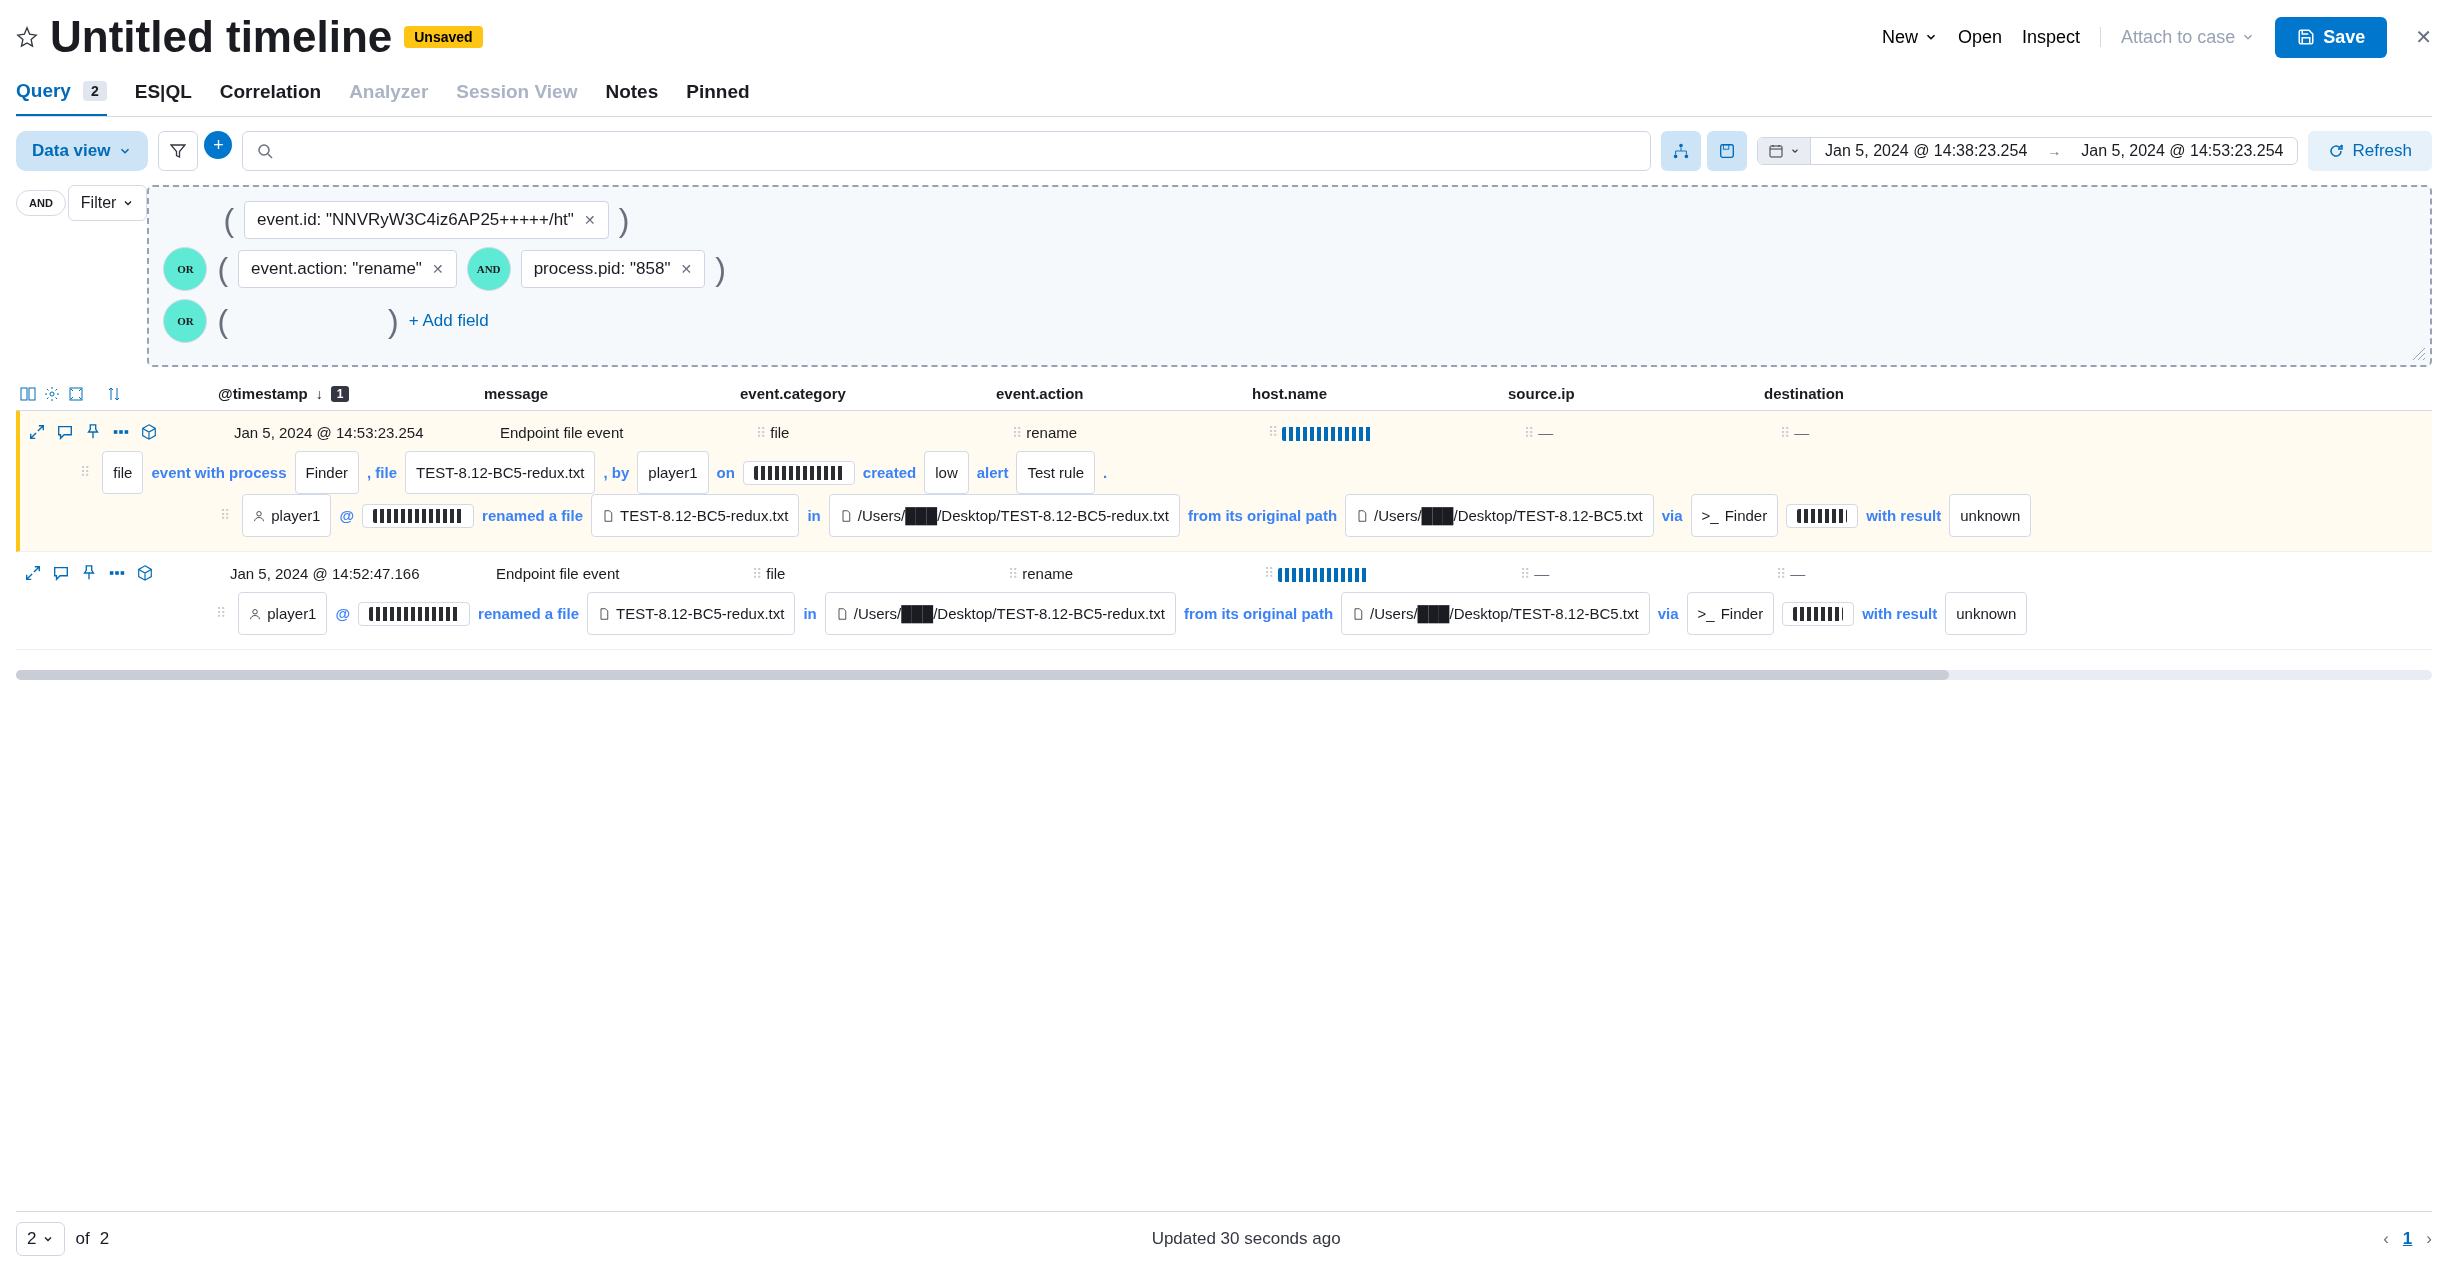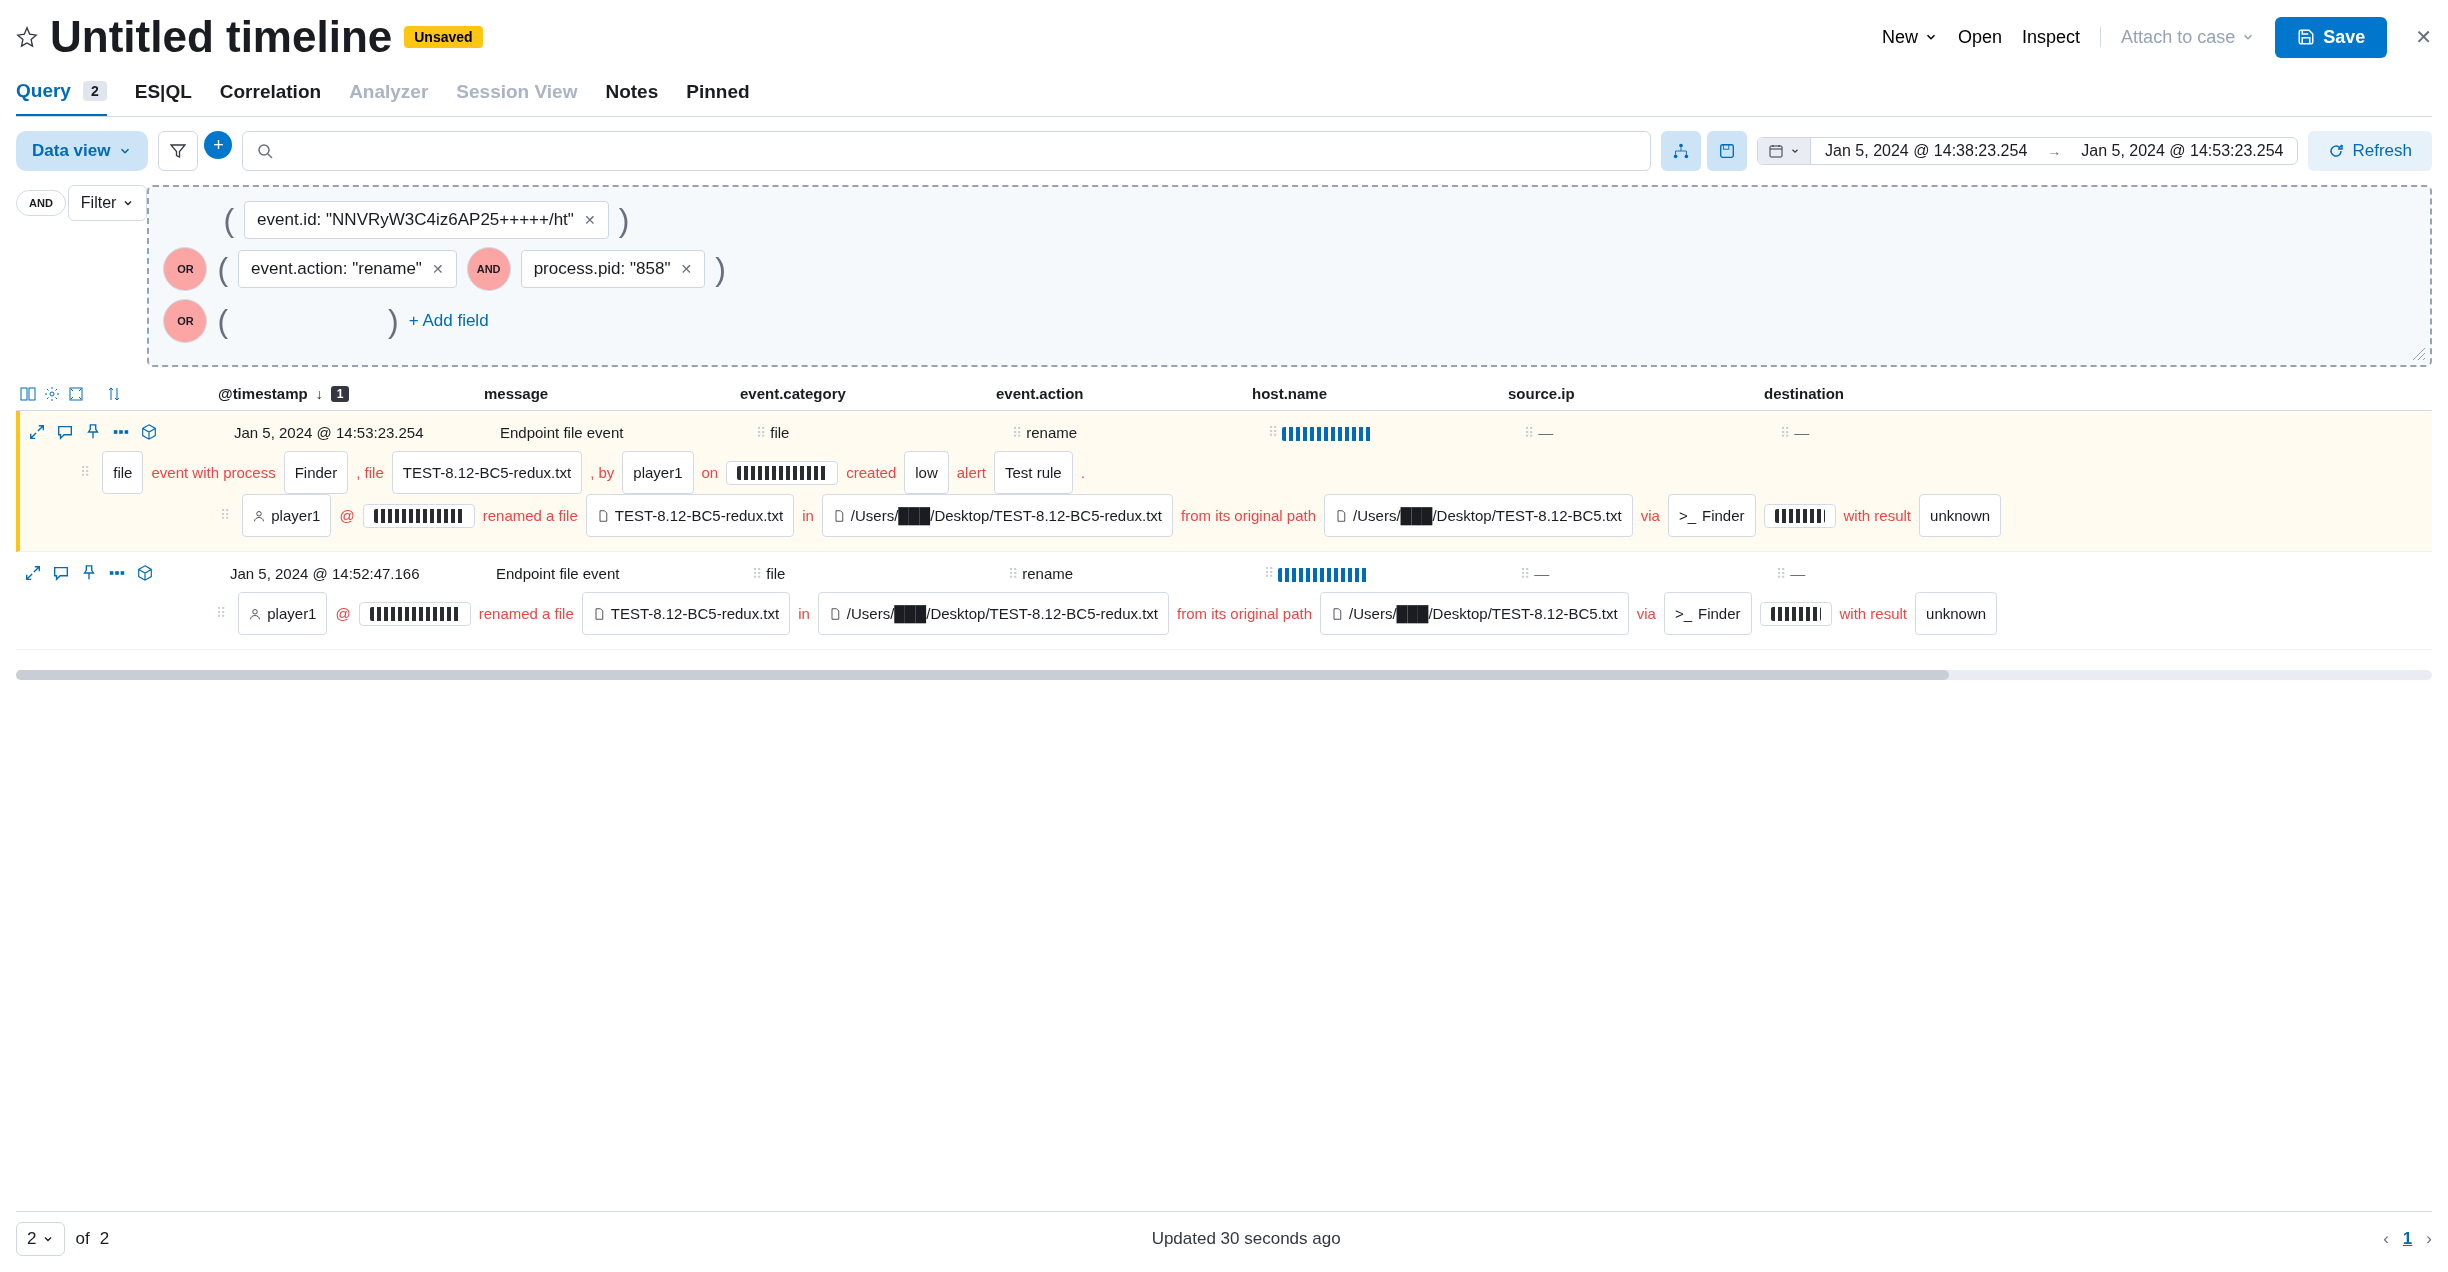--- a/index.html
+++ b/index.html
@@ -44,21 +44,21 @@
   .filter-row { display: flex; align-items: flex-start; margin-bottom: 10px; justify-content: space-between; }
   .and-pill { border: 1px solid #d3dae6; border-radius: 20px; padding: 6px 12px; font-size: 11px; font-weight:600; display: flex; align-items: center; gap: 6px; background:#fff; }
   .filter-dropdown { border: 1px solid #d3dae6; border-radius: 6px; padding: 8px 12px; display: flex; align-items: center; gap: 6px; font-size:16px; }
   
   
   .query-builder { flex: 1; border: 2px dashed #98a2b3; border-radius: 6px; background: #f5f9fc; padding: 14px; position: relative; }
   .qb-row { display: flex; align-items: center; gap: 10px; margin-bottom: 8px; }
   .paren { font-size: 32px; color: #69707d; font-weight: 300; }
   .field-pill { background: #fff; border: 1px solid #cfd6e3; border-radius: 4px; padding: 8px 12px; font-size: 17px; display: flex; align-items: center; gap: 10px; }
   .pill-x { color: #69707d; cursor: pointer; font-size: 14px; }
-  .op-pill { border: 1px solid #d3dae6; border-radius: 50%; width: 44px; height: 44px; display: flex; align-items: center; justify-content: center; font-size: 11px; font-weight: 600; background: #fca5a5; }
+  .op-pill { border: 1px solid #d3dae6; border-radius: 50%; width: 44px; height: 44px; display: flex; align-items: center; justify-content: center; font-size: 11px; font-weight: 600; background: #5eead4; font-family: Liberation Serif, serif; }
   .add-field { color: #006bb8; font-size: 17px; cursor: pointer; }
   .qb-indent { margin-left: 60px; }
   .resize-handle{ position:absolute; bottom:4px; right:4px; color:#98a2b3; }
   
   
   .table-header { display: flex; align-items: center; border-bottom: 1px solid #d3dae6; padding: 8px 0; gap: 6px; font-size:15px; }
   .th-icons { display: flex; gap: 8px; color: #006bb8; margin-right:20px; margin-left:4px; }
   .th-icons svg { width:16px; height:16px; }
   .col { font-weight: 600; }
   .col-ts { width: 260px; display:flex; align-items:center; gap:8px; }
@@ -79,21 +79,21 @@
   .cell { font-size: 15px; }
   .drag-handle { color: #c9cdd6; font-size: 14px; margin-right: 4px; }
   .dash { color: #69707d; }
   .redacted { display:inline-block; background: repeating-linear-gradient(90deg,#2a2c30 0,#2a2c30 4px,transparent 4px,transparent 7px); width:90px; height:14px; vertical-align:middle; border-radius:2px;}
   .redacted.blue { background: repeating-linear-gradient(90deg,#006bb8 0,#006bb8 4px,transparent 4px,transparent 7px); }
   
   
   .row-detail { padding-left: 60px; display:flex; flex-wrap:wrap; gap:8px; align-items:center; font-size:15px; line-height:2.2; }
   .row-detail.indent2 { padding-left: 200px; }
   .chip { border: 1px solid #d3dae6; border-radius: 4px; padding: 4px 10px; background:#fff; display:inline-flex; align-items:center; gap:6px; }
-  .txt { color: #ef4444; }
+  .txt { color: #3b82f6; font-weight: bold; }
   
   
   .footer { position: absolute; bottom: 16px; left: 16px; right: 16px; display: flex; align-items: center; font-size: 17px; border-top:1px solid #d3dae6; padding-top:10px; }
   .page-select { border: 1px solid #cfd6e3; border-radius: 6px; padding: 6px 10px; display: flex; align-items: center; gap: 6px; }
   .footer-center { flex:1; text-align:center; color:#343741; }
   .pager { display:flex; align-items:center; gap:14px; color:#69707d; }
   .pager .current { color:#006bb8; font-weight:700; text-decoration:underline; }
   
   svg { display:inline-block; vertical-align:middle; }
   .sort-arrow{ font-size:14px; }

